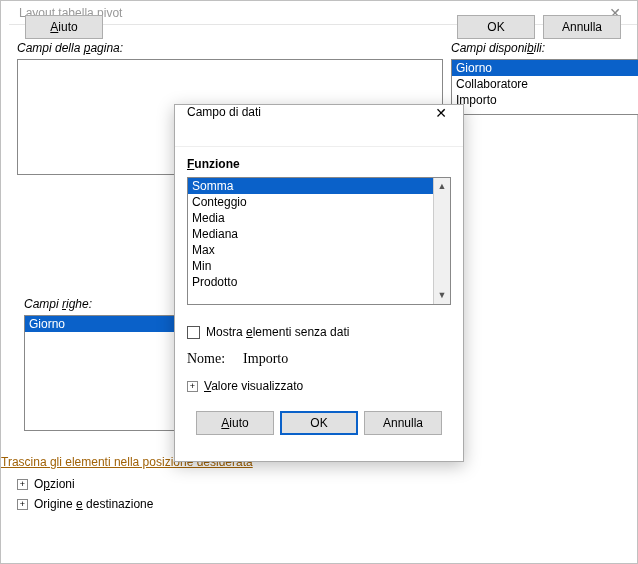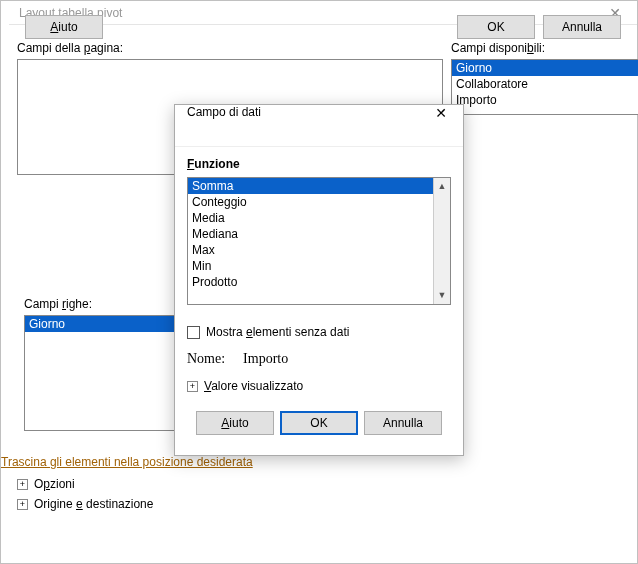--- a/index.html
+++ b/index.html
@@ -20,21 +20,21 @@
   }
   .main-titlebar {
     height: 24px; display: flex; align-items: center; padding: 0 4px 0 10px;
     color: #999;
     border-bottom: 1px solid #e5e5e5;
     margin-left: 8px;
   }
   .main-titlebar .title { flex: 1; font-size: 12px; }
   .main-titlebar .close { width: 36px; text-align: center; font-size: 14px; color: #888; }
   .main-body { position: relative; padding: 14px 16px; }
-  .lbl { font-size: 12px; margin-bottom: 4px; }
+  .lbl { font-size: 12px; margin-bottom: 4px; font-style: italic; }
   .underline-letter { text-decoration: underline; }
 
   .page-fields { position: absolute; left: 16px; top: 16px; width: 426px; }
   .page-fields .box { border: 1px solid #888; height: 116px; background: #fff; }
 
   .avail-fields { position: absolute; left: 450px; top: 16px; right: 16px; width: 192px; }
   .avail-fields .box { border: 1px solid #888; background: #fff; height: 56px; overflow: hidden; }
   .avail-list .item { padding: 1px 4px; font-size: 12px; }
   .avail-list .item.sel { background: #0a61c9; color: #fff; }
 
@@ -56,21 +56,21 @@
 
   
   .dlg {
     position: absolute; left: 174px; top: 104px; width: 290px;
     background: #fff; border: 1px solid #aaa;
     box-shadow: 0 4px 16px rgba(0,0,0,0.25);
   }
   .dlg-titlebar { height: 42px; display: flex; padding: 0 6px 0 12px; border-bottom: 1px solid #eee; }
   .dlg-titlebar .title { flex: 1; font-size: 12px; }
   .dlg-titlebar .close { width: 32px; text-align: center; font-size: 14px; }
-  .dlg-body { padding: 10px 12px 20px; }
+  .dlg-body { padding: 10px 12px 26px; }
   .dlg-body .section-lbl { font-size: 12px; font-weight: bold; margin-bottom: 6px; }
   .func-box {
     border: 1px solid #888; height: 128px;
     display: flex; overflow: hidden;
   }
   .func-list { flex: 1; }
   .func-list .item { padding: 0px 4px; font-size: 12px; line-height: 16px; }
   .func-list .item.sel { background: #0a61c9; color: #fff; }
   .func-sb { width: 17px; background: #f0f0f0; border-left: 1px solid #ccc; display: flex; flex-direction: column; }
   .func-sb .arr { height: 17px; text-align: center; font-size: 9px; line-height: 17px; color: #555; }

